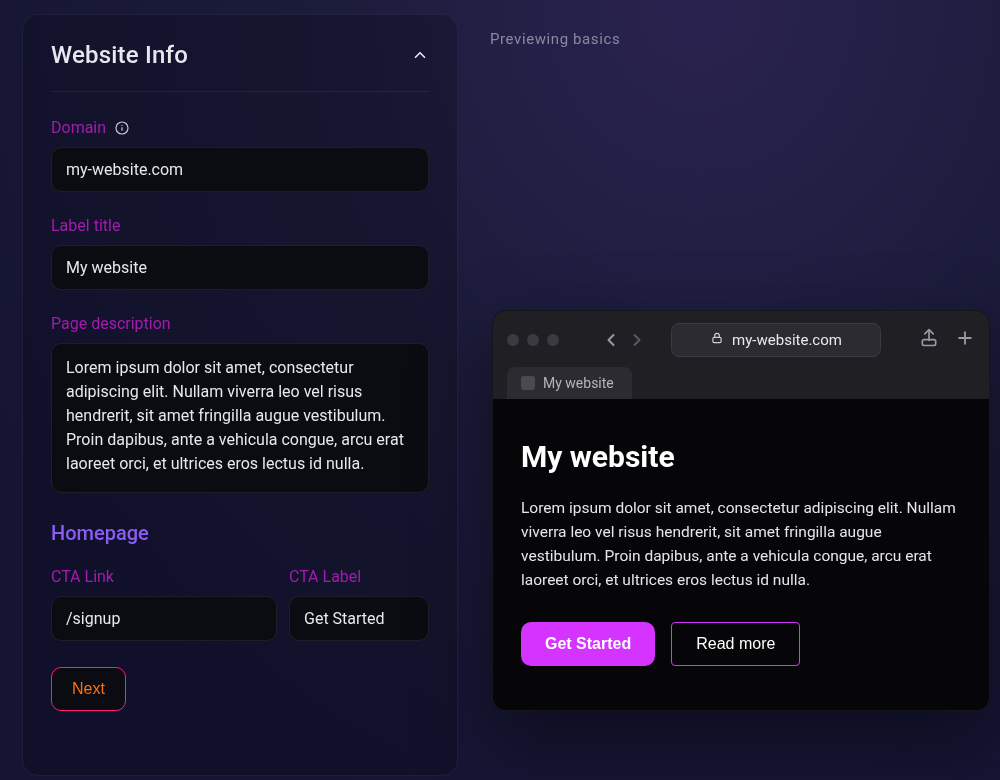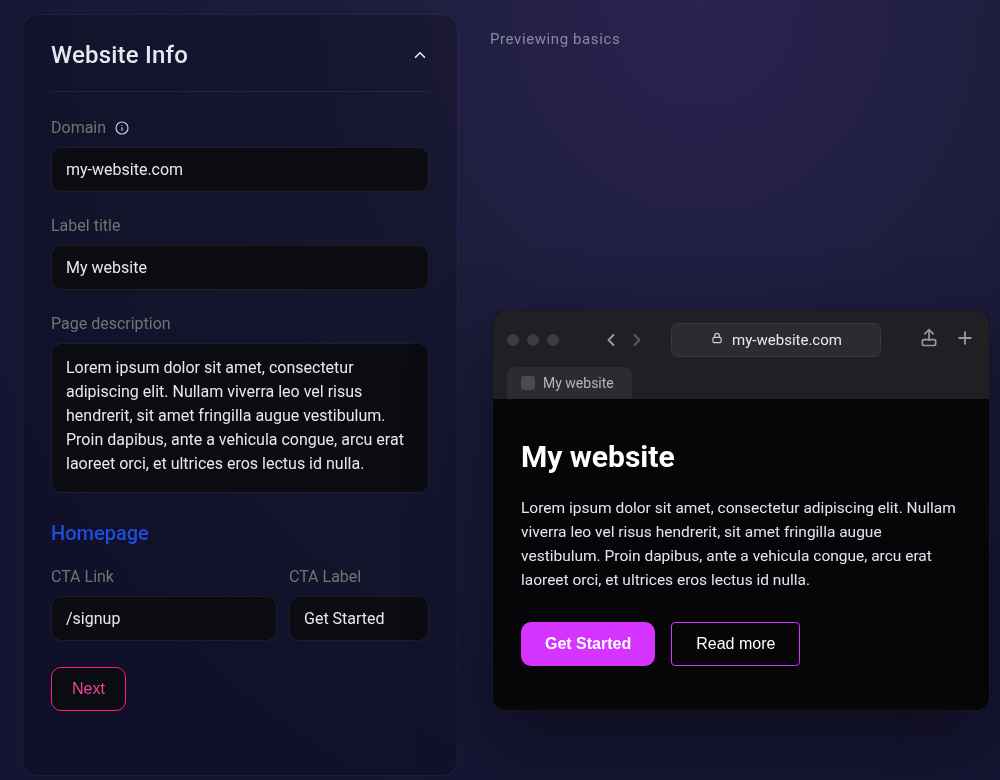--- a/index.html
+++ b/index.html
@@ -38,21 +38,21 @@
   }
   .card-header h2 {
     font-size: 24px;
     font-weight: 500;
     letter-spacing: .2px;
     color: #e7e7ef;
   }
   .chevron svg { display:block; }
   .field { margin-bottom: 24px; }
   .label-row { display:flex; align-items:center; gap:8px; margin-bottom:10px; }
-  .field-label { font-size: 16px; color:#737373; font-weight:400; }
+  .field-label { font-size: 16px; color:#a21caf; font-weight:400; }
   .info-icon { display:inline-flex; }
   input[type=text], textarea {
     width: 100%;
     background: #0b0b12;
     border: 1px solid rgba(255,255,255,0.08);
     border-radius: 10px;
     color: #e7e7ef;
     font-size: 16px;
     padding: 12px 14px;
     outline: none;
@@ -60,37 +60,37 @@
   }
   textarea {
     height: 150px;
     resize: none;
     line-height: 1.5;
   }
   .section-title {
     font-size: 20px;
     font-weight: 500;
     margin: 10px 0 22px;
-    color:#1d4ed8;
+    color:#8b5cf6;
   }
   .row2 {
     display:flex;
     gap: 12px;
   }
   .col-link { flex: 1; }
   .col-label { width: 140px; }
   .col-label input { width: 100%; }
   .next-btn {
     margin-top: 26px;
     display:inline-flex;
     align-items:center;
     justify-content:center;
     background: #0b0b12;
     border: 1.5px solid #ff1d7a;
-    color:#ec4899;
+    color:#f97316;
     font-size: 16px;
     font-weight:500;
     padding: 12px 20px;
     border-radius: 10px;
     cursor:pointer;
   }
 
   
   .right {
     flex:1;

